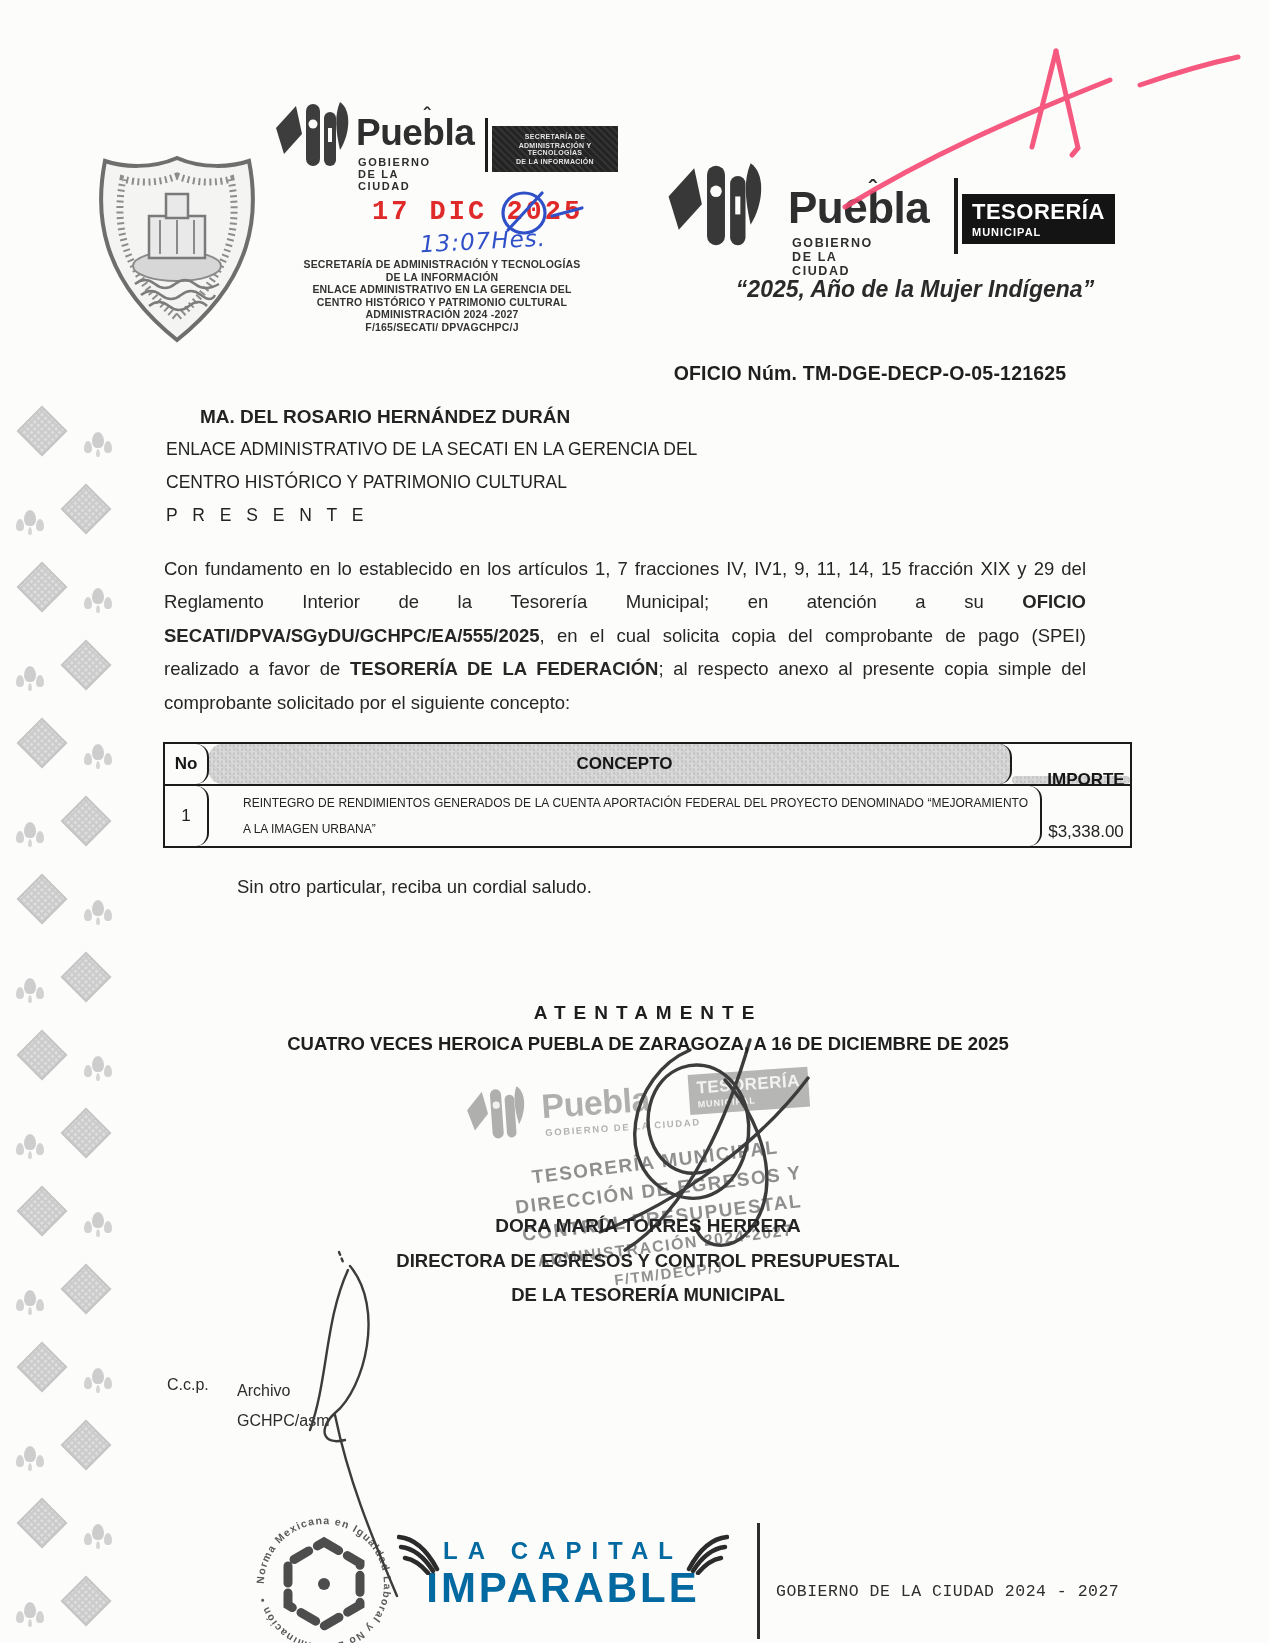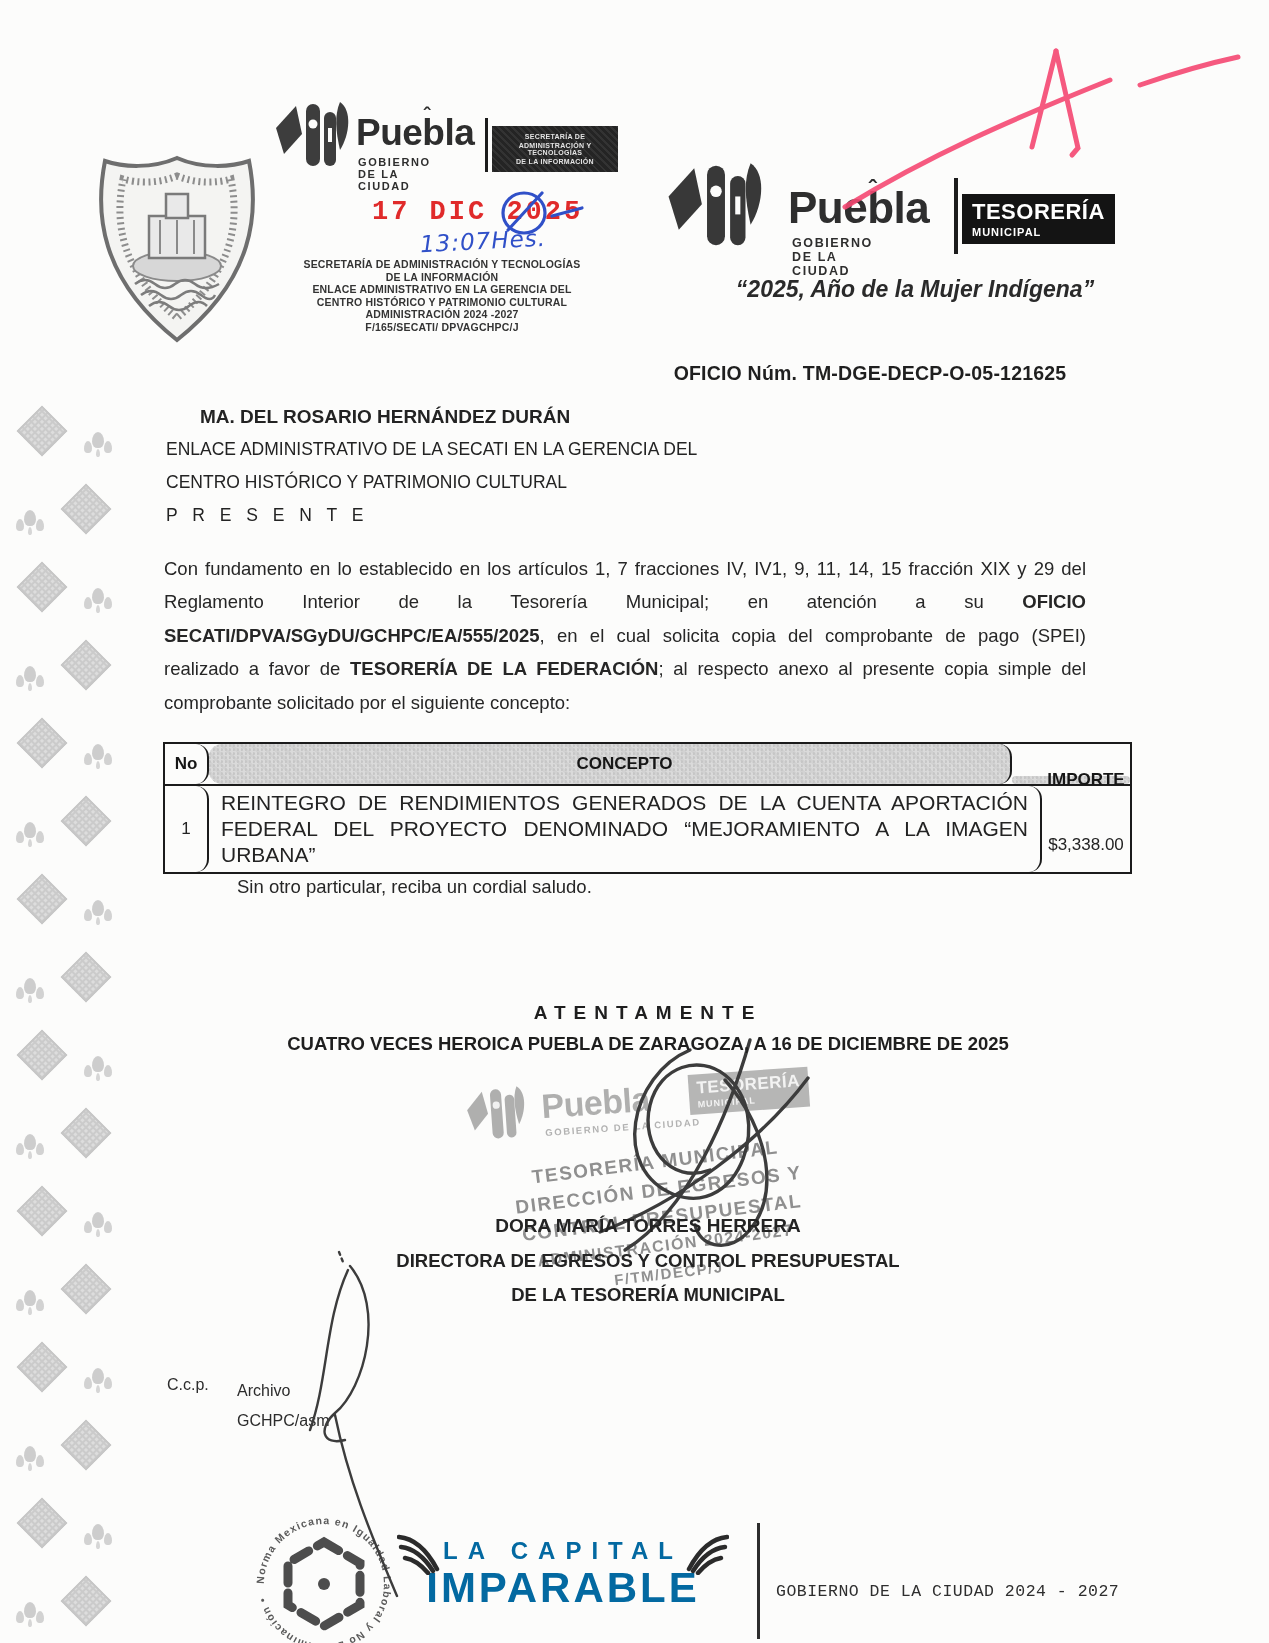--- a/index.html
+++ b/index.html
@@ -64,22 +64,22 @@
   .t-head{height:40px;border-bottom:2px solid #1b1b1b;}
   .t-row{min-height:58px;}
   .cell{display:flex;align-items:center;justify-content:center;border-radius:13px;}
   .c-no{width:42px;border-right:2px solid #1b1b1b;font-size:17px;}
   .c-con{flex:1;border-right:2px solid #1b1b1b;}
   .c-imp{width:88px;margin-top:32px;}
   .t-head .cell{font-weight:800;font-size:17px;color:#161616;}
   .t-head .c-con,.t-head .c-imp{background:
       radial-gradient(circle at 20% 40%,#c6c6c6 1px,transparent 1.6px) 0 0/4px 4px,
       repeating-linear-gradient(45deg,#d2d2d2 0 3px,#dadada 3px 7px); padding-left: 30px;}
-  .t-row .c-con{justify-content:flex-start;padding:4px 12px;font-size:21px;line-height:26px;
-      text-align:justify;}
+  .t-row .c-con{justify-content:flex-start;padding:4px 12px;font-size:12px;line-height:26px;
+      text-align:justify;margin-left:22px;}
   .t-row .c-imp{font-size:17px;}
 
   
   .sig-wrap{position:absolute;left:163px;top:1002px;width:970px;z-index:5;text-align:center;}
   .atent{font-weight:800;font-size:19px;letter-spacing:8px;color:#1e1e1e;}
   .placedate{margin-top:9px;font-weight:800;font-size:18.5px;color:#1e1e1e;}
 
   .sig-stamp{position:absolute;left:455px;top:1068px;width:380px;z-index:2;opacity:.55;
       transform:rotate(-4deg);filter:grayscale(1) contrast(.85);}
   .sig-stamp-lines{position:absolute;left:462px;top:1148px;width:400px;z-index:2;text-align:center;

